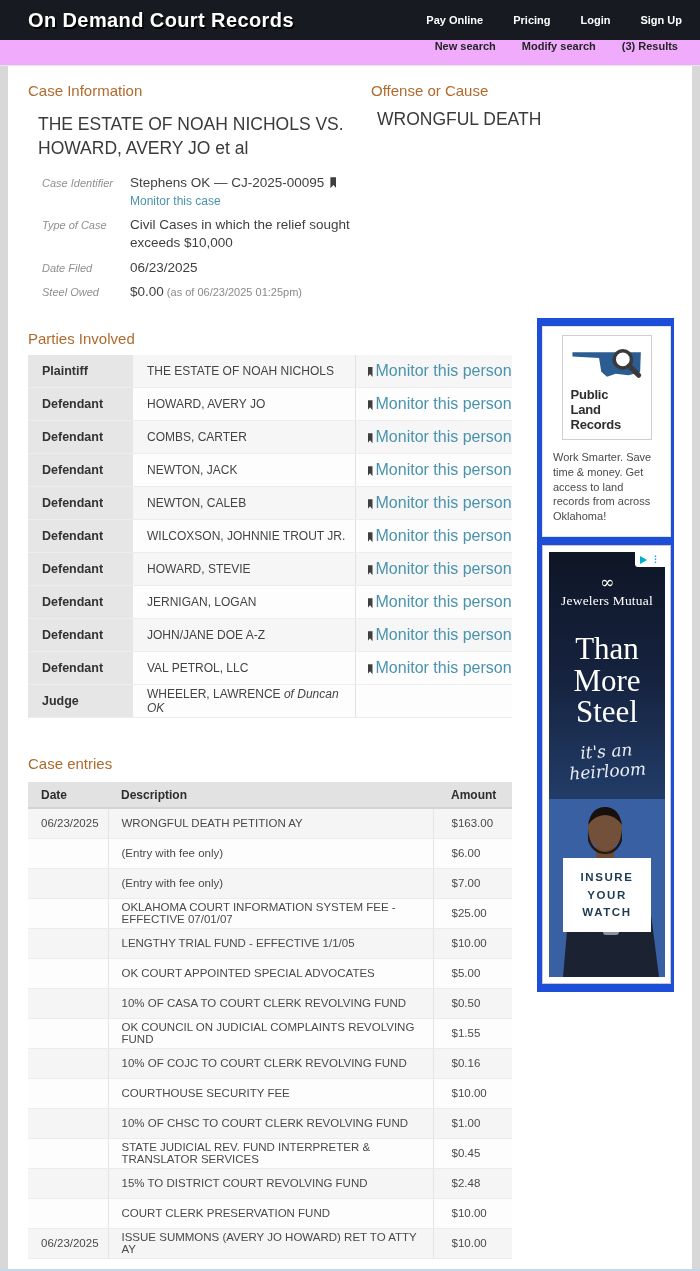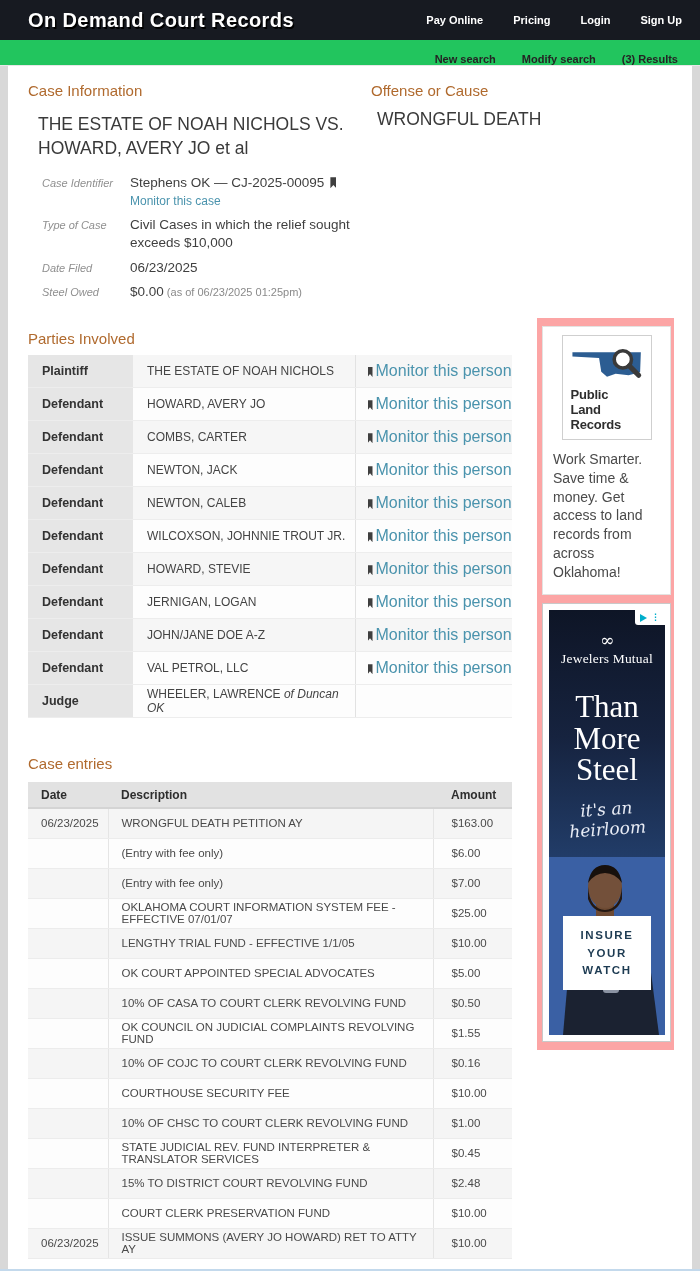--- a/index.html
+++ b/index.html
@@ -16,22 +16,22 @@
     padding:0 18px 0 28px;
   }
   .logo {
     color:#fff; font-size:20px; font-weight:800; letter-spacing:.4px;
     text-shadow:1.5px 1.5px 0 #000; white-space:nowrap;
   }
   .topnav { display:flex; gap:30px; }
   .topnav a { color:#fff; font-size:11px; font-weight:700; text-decoration:none; white-space:nowrap; }
   
   .toolbar {
-    background:#22c55e; height:26px; width:700px;
-    display:flex; align-items:flex-end; justify-content:flex-end; gap:26px;
+    background:#f0abfc; height:26px; width:700px;
+    display:flex; align-items:flex-start; justify-content:flex-end; gap:26px;
     padding-right:22px; border-bottom:1px solid #e7e7e7;
   }
   .toolbar a { color:#242424; font-size:11px; font-weight:700; text-decoration:none; white-space:nowrap; }
   
   .container { background:#fff; margin:0 8px; min-height:1205px; position:relative; padding:16px 0 0 20px; }
   h2.sect { color:#b06a2e; font-size:15px; font-weight:500; }
   
   .top-section { display:flex; }
   .case-col { width:335px; }
   .offense-col { padding-left:8px; }
@@ -69,27 +69,27 @@
   }
   .entries th.amt-h { padding-left:18px; }
   .entries td { height:30px; vertical-align:middle; color:#4a4a4a; border-bottom:1px solid #ececec; }
   .entries td.edate { width:80px; padding-left:13px; border-right:1px solid #e5e5e5; }
   .entries td.edesc { width:325px; padding-left:13px; border-right:1px solid #e5e5e5; }
   .entries td.eamt { width:79px; padding-left:18px; }
   .entries tr.odd td { background:#f5f5f5; }
   .entries tr.even td { background:#fdfdfd; }
   
   .sidebar {
-    position:absolute; left:529px; top:252px; width:137px; background:#fca5a5;
+    position:absolute; left:529px; top:252px; width:137px; background:#1d4ed8;
     padding:8px 3px 8px 5px;
   }
   .land-card { background:#fff; border:1px solid #e3e3e1; padding:8px 10px 12px; }
   .land-logo-box { border:1px solid #cfcfcf; background:#fff; width:90px; margin:0 auto; padding:6px 6px 6px 8px; }
   .land-logo-text { font-size:13px; font-weight:700; color:#2e2e2e; line-height:1.15; letter-spacing:-.2px; }
-  .land-body { font-size:14px; color:#4a4a4a; line-height:1.35; margin-top:10px; }
+  .land-body { font-size:11px; color:#4a4a4a; line-height:1.35; margin-top:10px; }
   .ad-frame { margin-top:8px; background:#fff; border:1px solid #c9c9c9; padding:6px; }
   .creative {
     position:relative; width:116px; height:425px; overflow:hidden;
     background:linear-gradient(180deg,#0e1526 0%,#16233f 30%,#23406e 62%,#3b62a6 100%);
     text-align:center;
   }
   .adchoices {
     position:absolute; top:0; right:0; background:#fff; height:15px; width:30px;
     display:flex; align-items:center; justify-content:center; gap:4px;
     font-size:10px; color:#00aecb; border-bottom-left-radius:3px;

